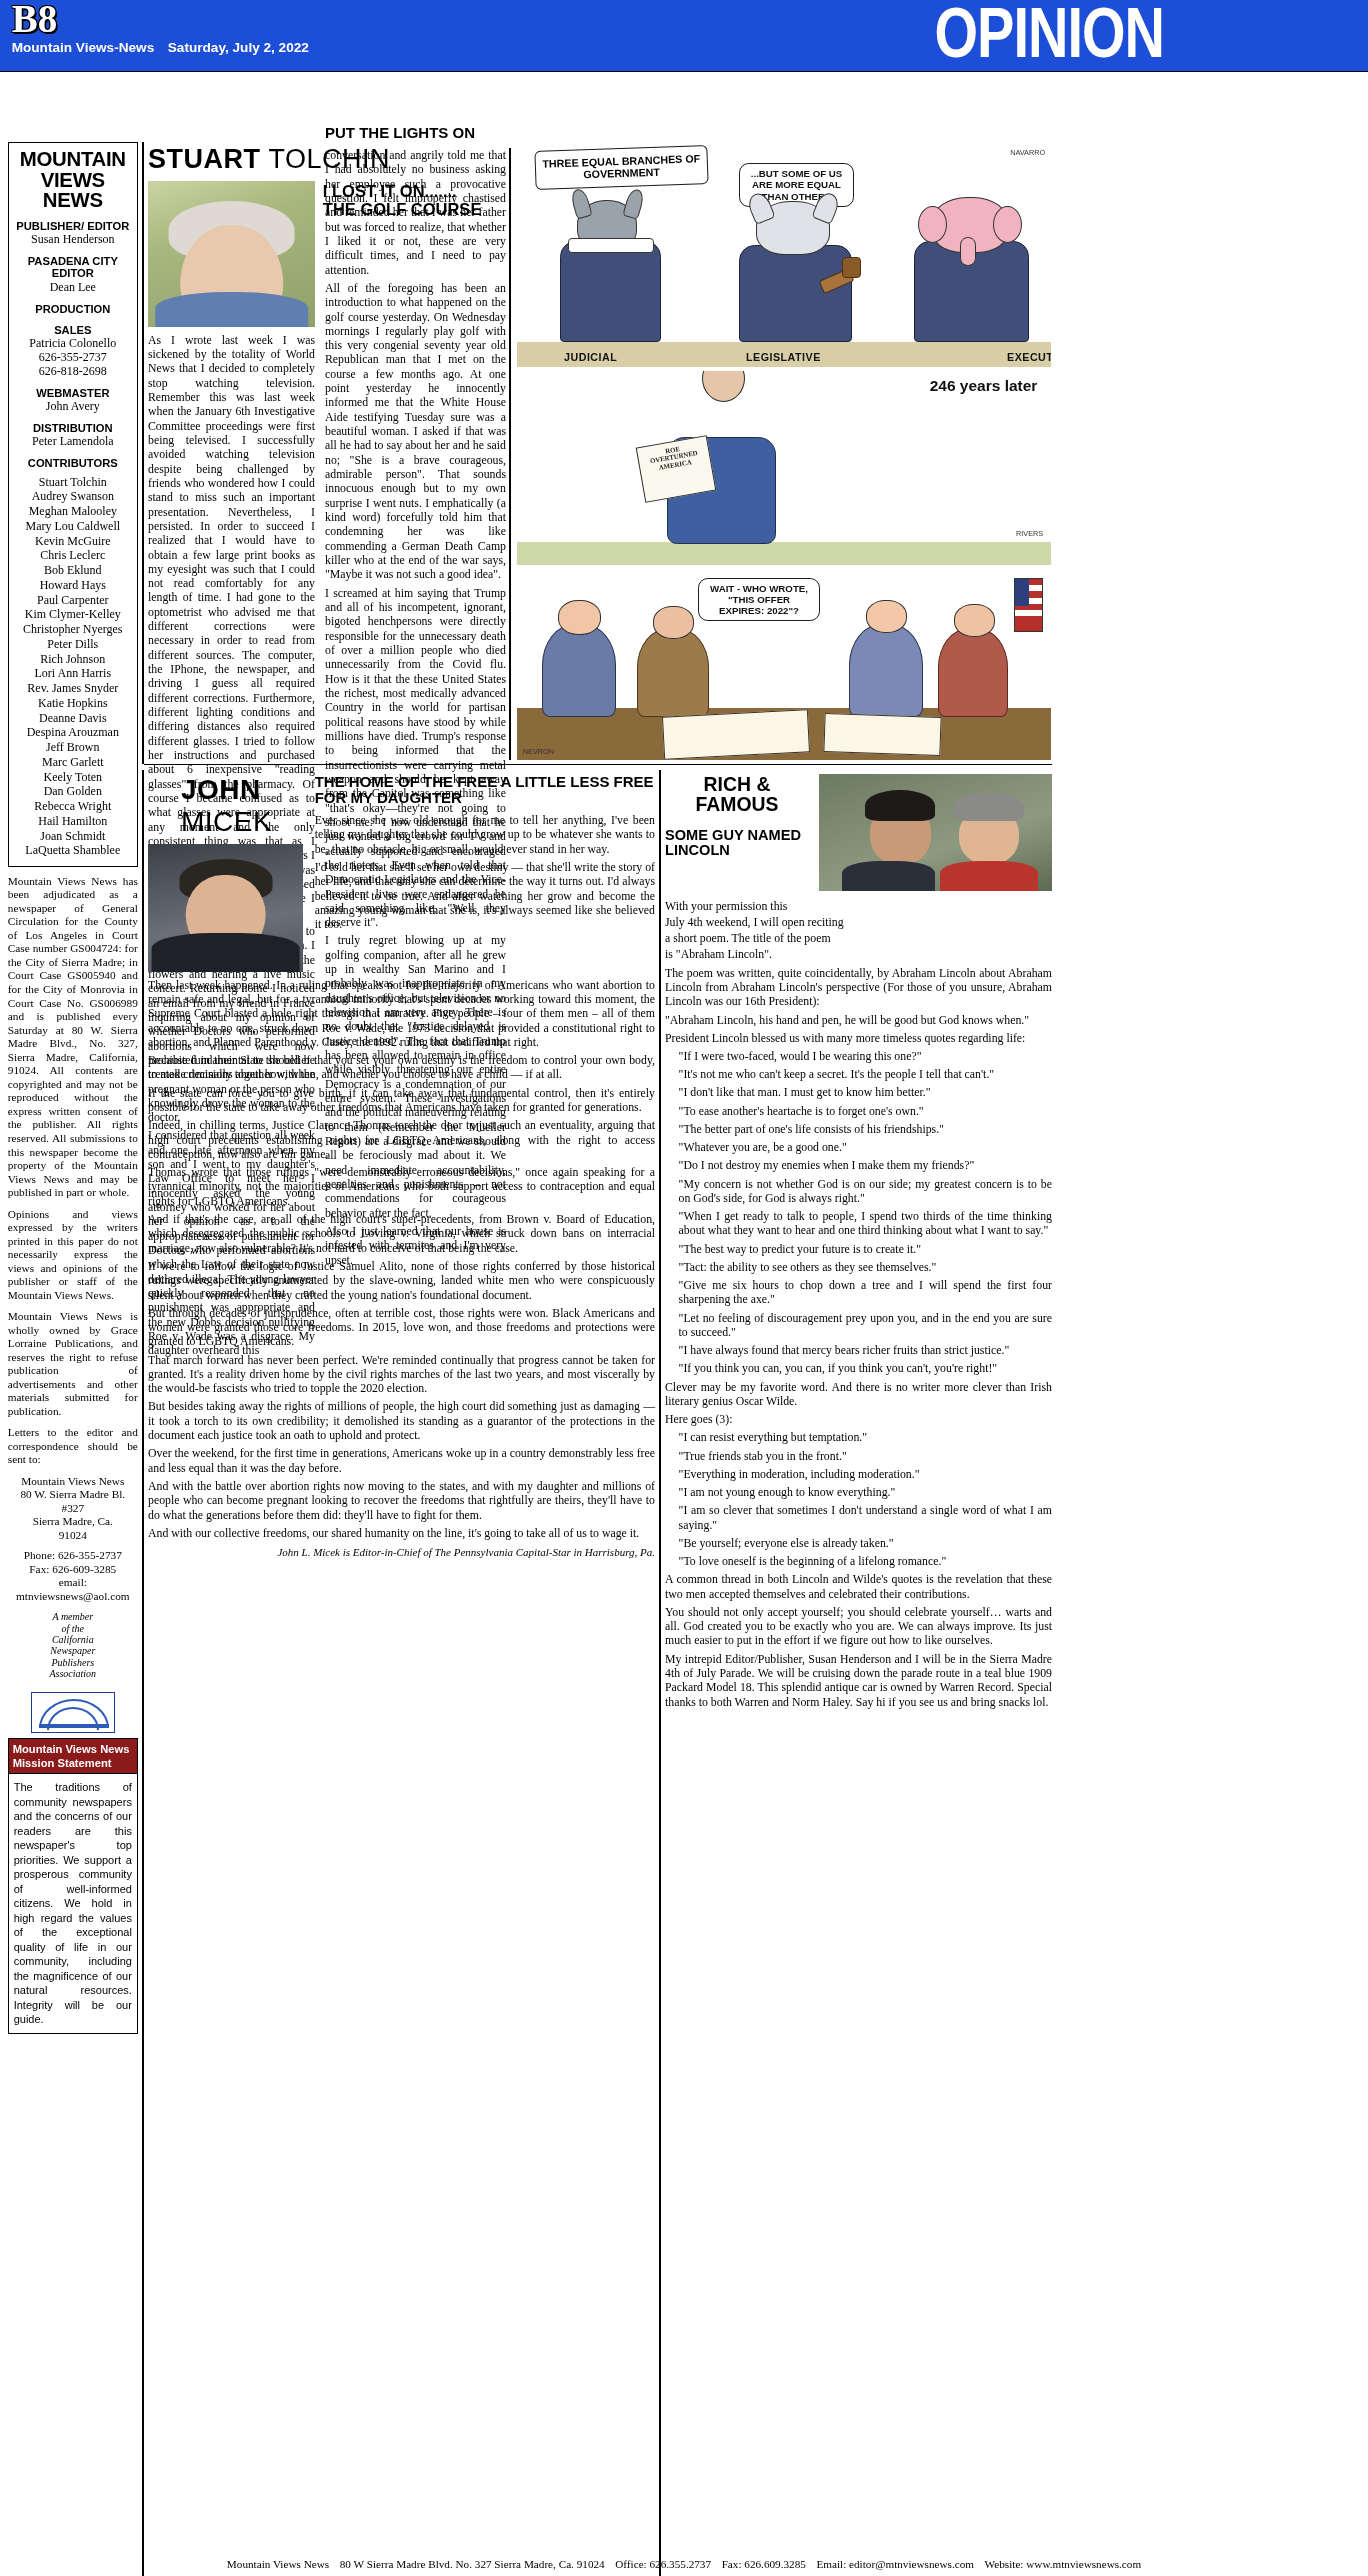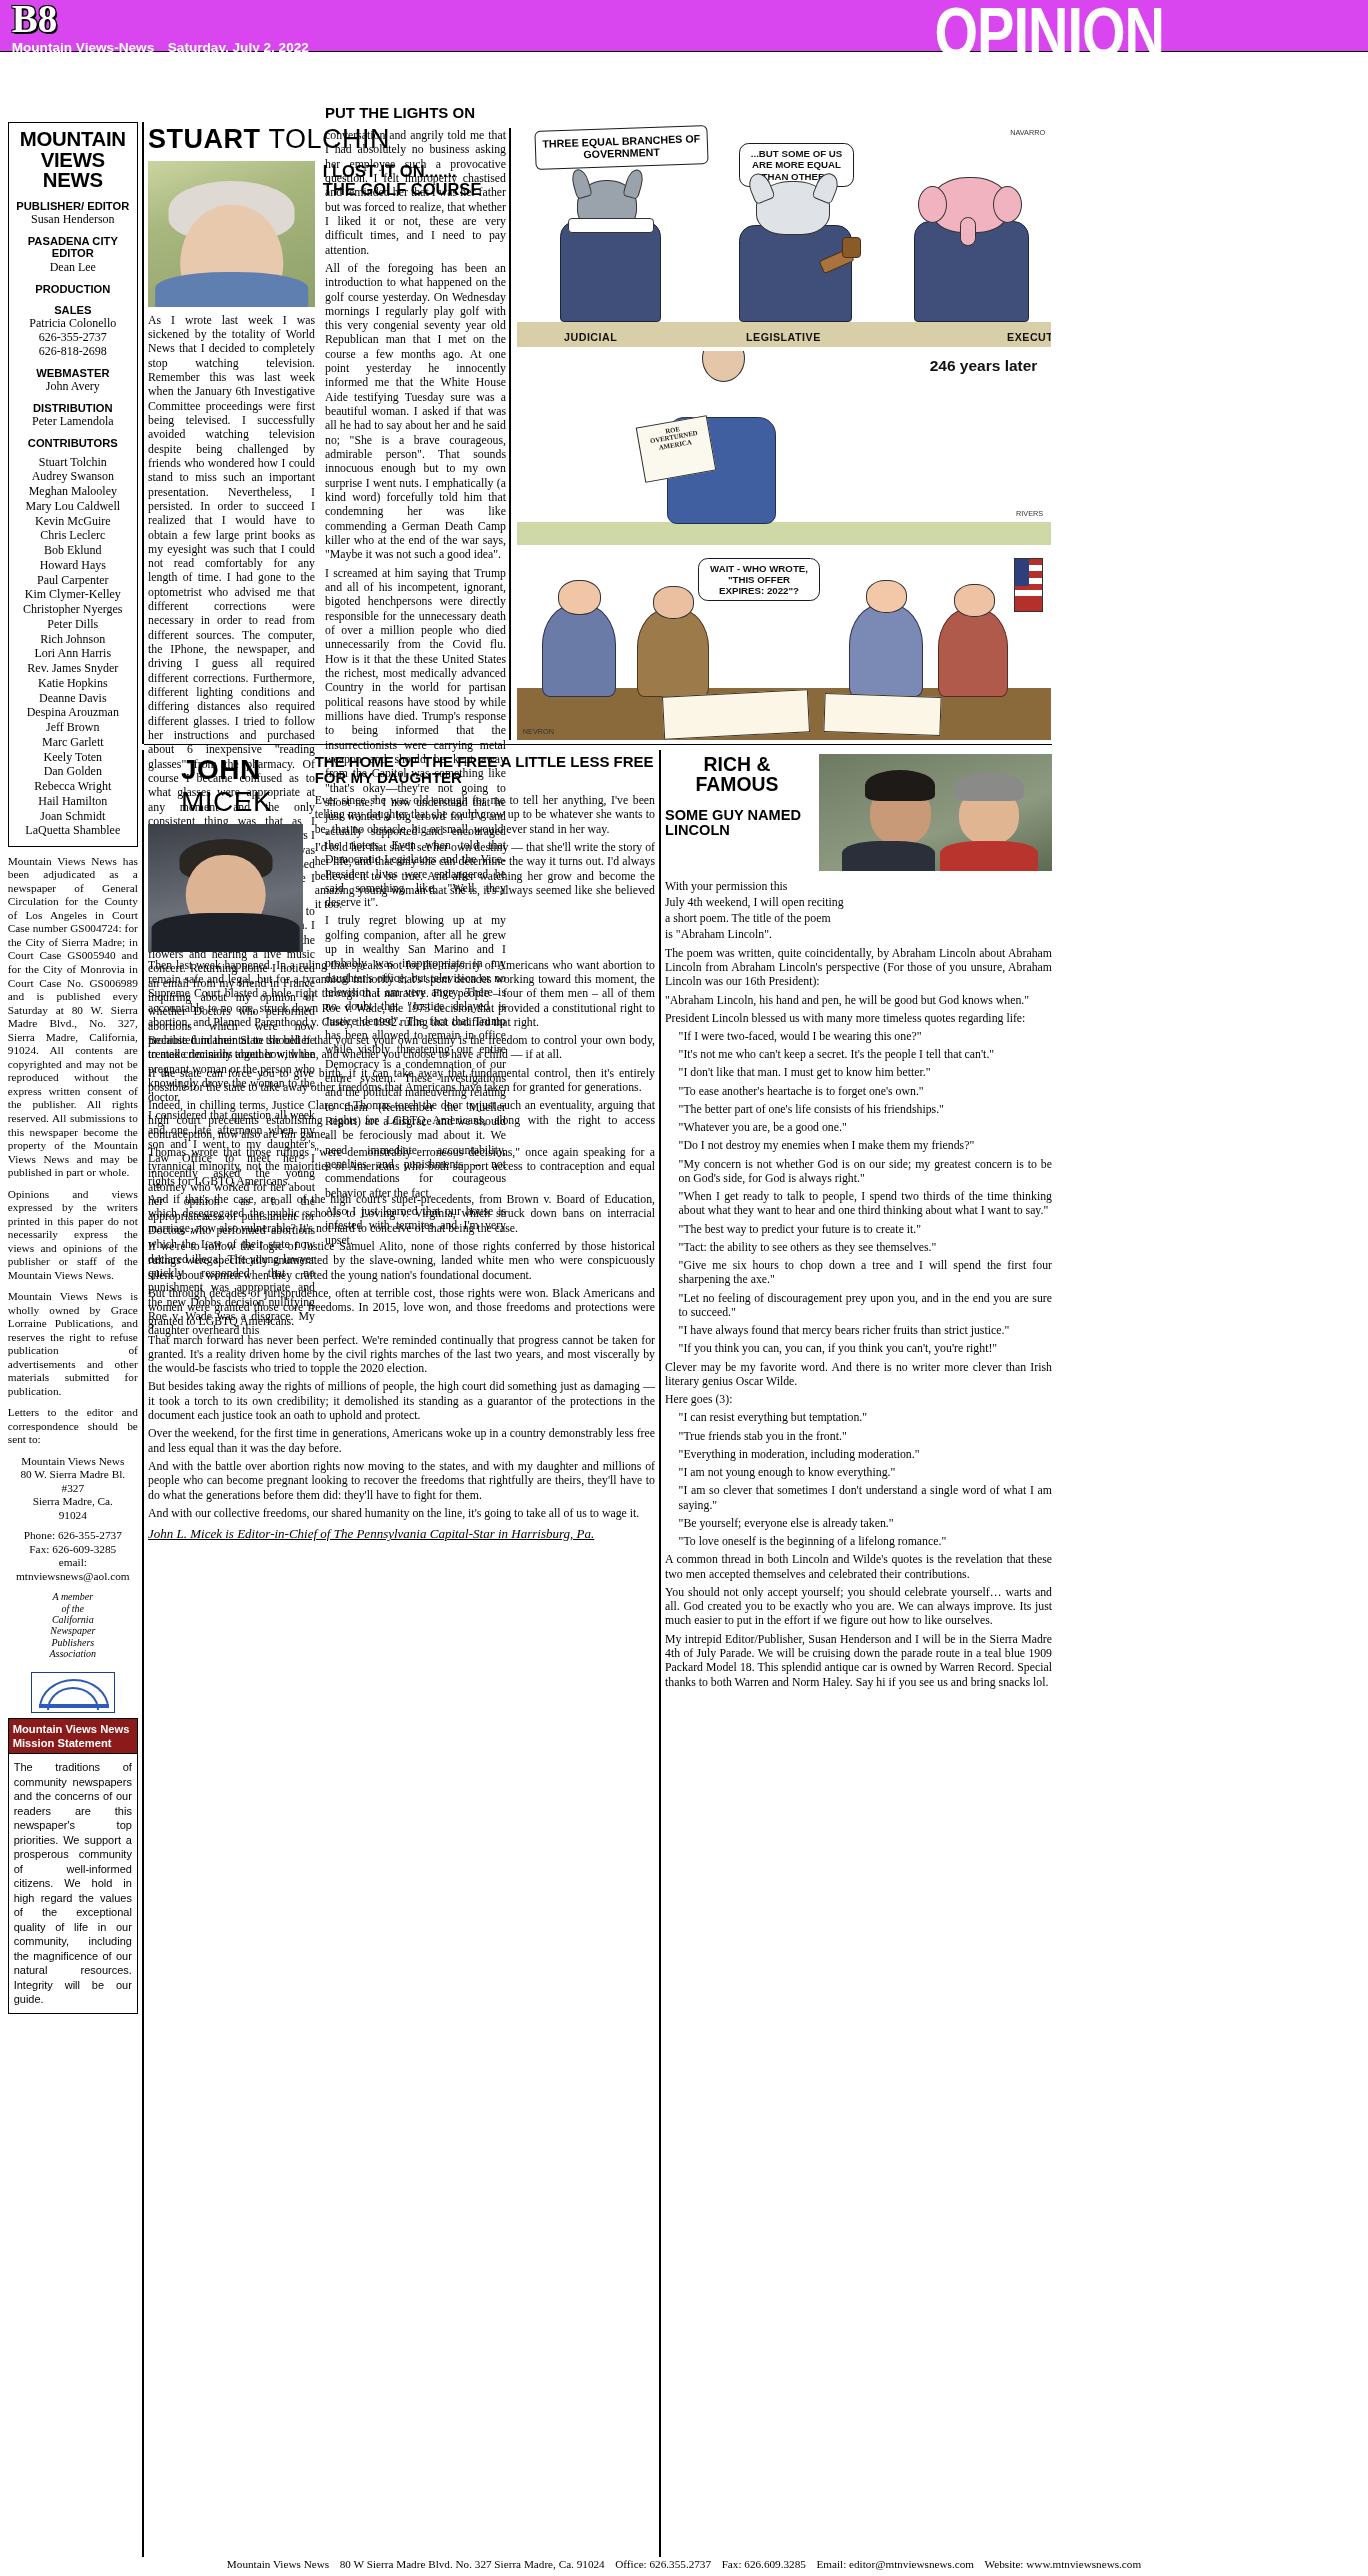--- a/index.html
+++ b/index.html
@@ -9,22 +9,22 @@
     background:#ffffff;
     font-family:"Liberation Serif", serif;
     color:#000;
     position:relative;
     overflow:hidden;
   }
 
   
   .masthead {
     position:relative;
-    height:52px;
-    background:#d946ef;
+    height:72px;
+    background:#1d4ed8;
     border-bottom:1.9px solid #000;
   }
   .masthead .pagenum {
     position:absolute; left:11.7px; top:-3.9px;
     font-family:"Liberation Serif", serif;
     font-size:39px; font-weight:bold; color:#fff;
     text-shadow: 1.9px 1.9px 0 #000, -1px -1px 0 #000, 1px -1px 0 #000, -1px 1px 0 #000;
     letter-spacing:0px;
   }
   .masthead .dateline {
@@ -323,21 +323,21 @@
     position:absolute; left:0; bottom:5.8px; width:1368px;
     text-align:center;
     font-family:"Liberation Serif", serif;
     font-size:11.2px;
     letter-spacing:0px;
   }
   .footer span { margin:0 3.9px; }
 
   .italic-note {
     font-family:"Liberation Serif", serif;
-    font-style:italic; font-size:13px; text-align:left;text-decoration:underline;
+    font-style:italic; font-size:11px; text-align:right;
   }
 </style>
 </head>
 <body>
 
 <div class="masthead">
   <div class="pagenum">B8</div>
   <div class="dateline">
     <span>Mountain Views-News</span><span class="sep"></span><span>Saturday, July 2, 2022</span>
   </div>

